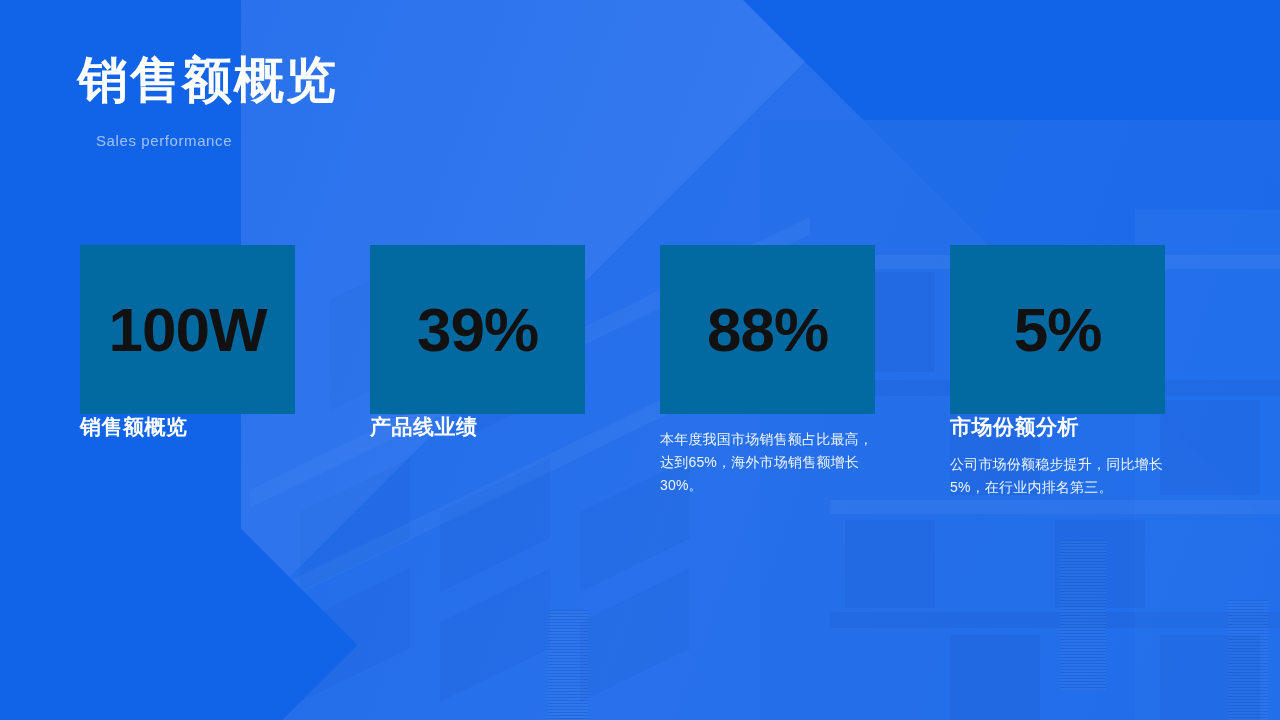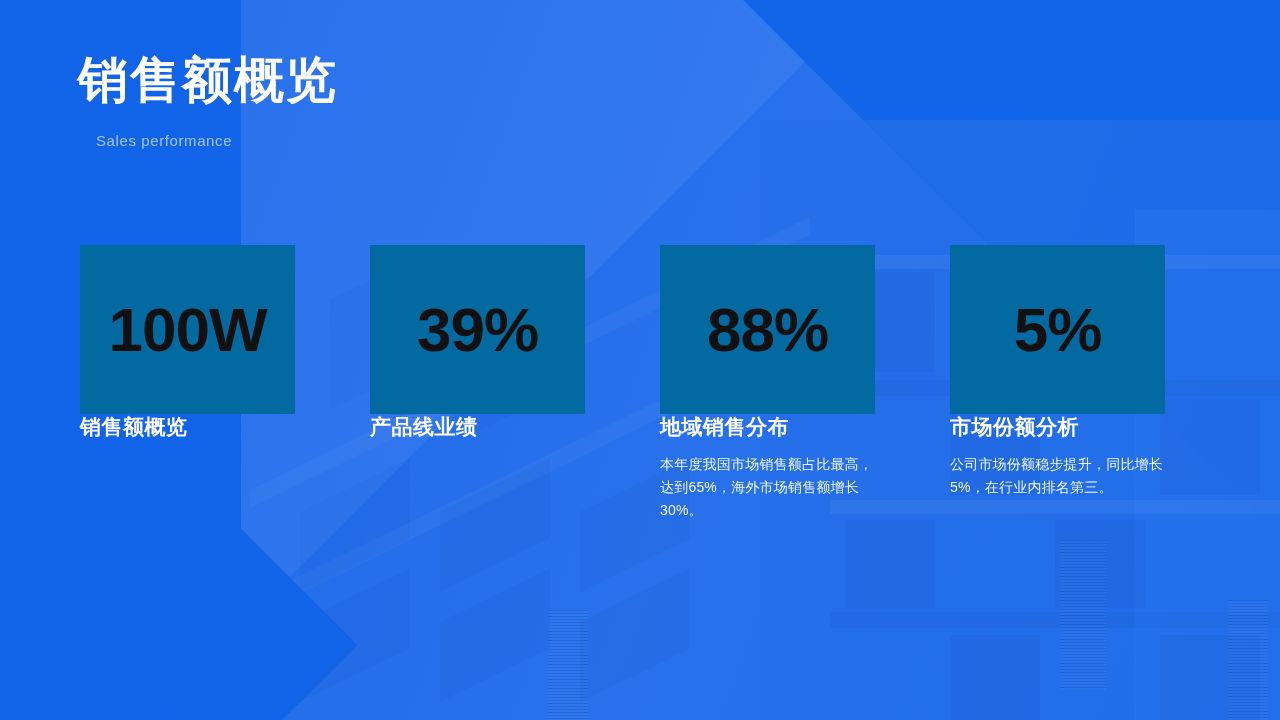--- a/index.html
+++ b/index.html
@@ -263,21 +263,20 @@
         <div class="stat-box">
           <span class="stat-value">39%</span>
         </div>
         <div class="card-heading">产品线业绩</div>
       </div>
 
       <div class="col">
         <div class="stat-box">
           <span class="stat-value">88%</span>
         </div>
-        <div class="card-heading">地域销售分布</div>
         <div class="card-desc">本年度我国市场销售额占比最高，达到65%，海外市场销售额增长30%。</div>
       </div>
 
       <div class="col">
         <div class="stat-box">
           <span class="stat-value">5%</span>
         </div>
         <div class="card-heading">市场份额分析</div>
         <div class="card-desc">公司市场份额稳步提升，同比增长5%，在行业内排名第三。</div>
       </div>

